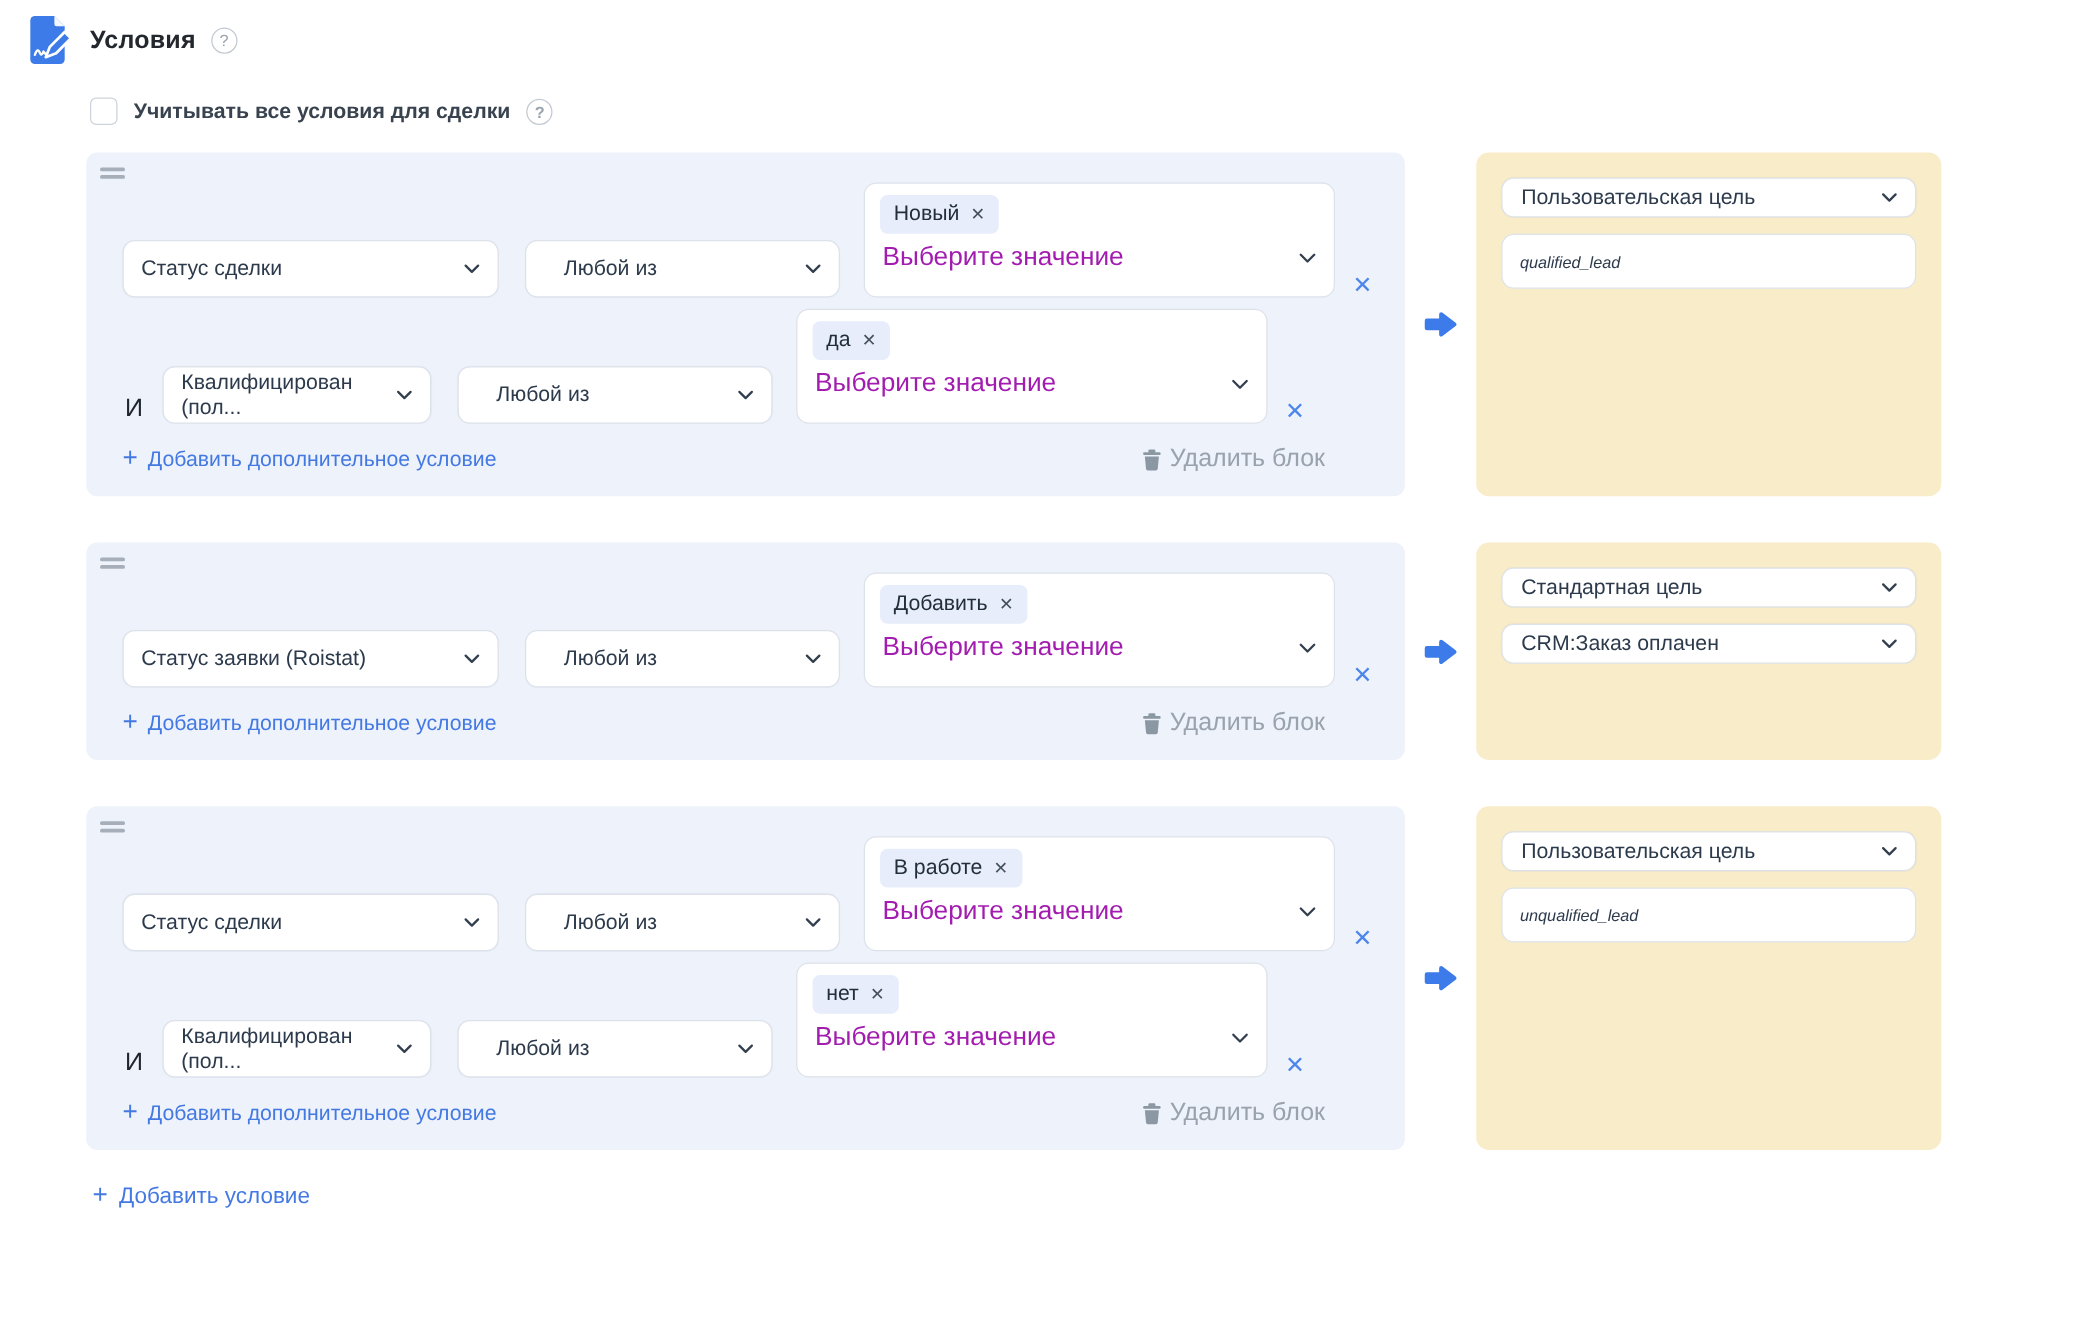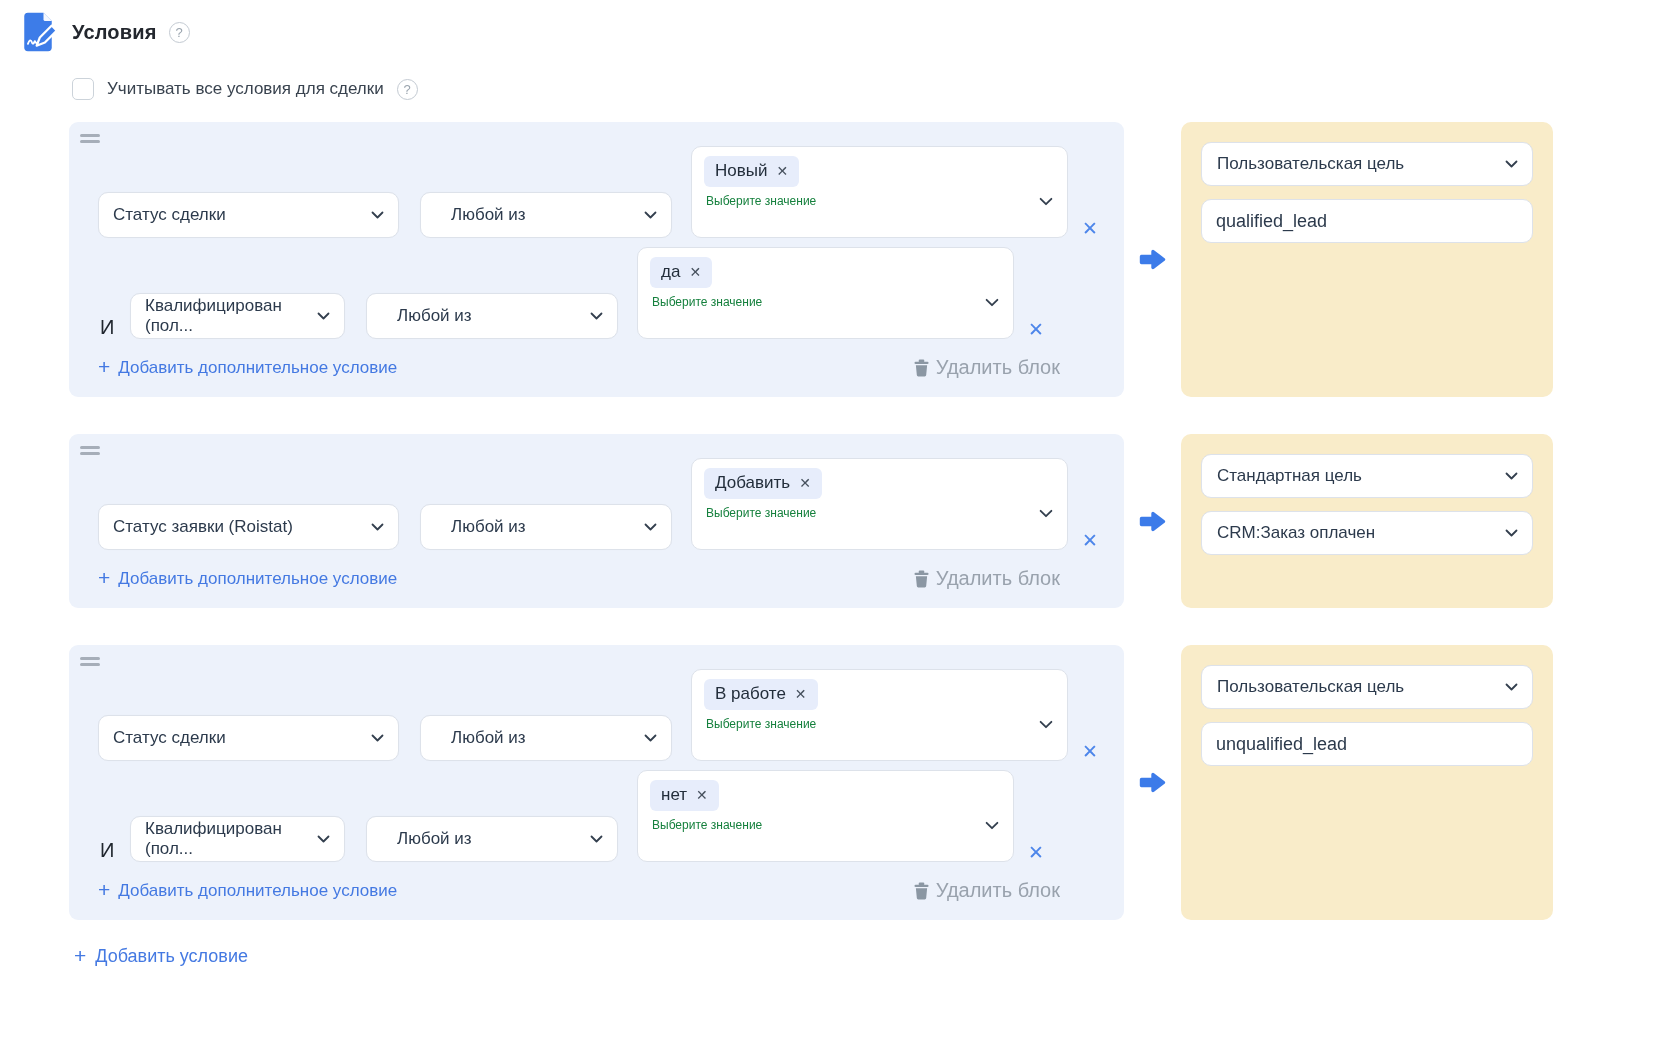--- a/index.html
+++ b/index.html
@@ -9,21 +9,21 @@
 
   
   .hdr { display:flex; align-items:center; gap:12px; height:48px; }
   .hdr-icon { width:44px; height:46px; flex:0 0 auto; }
   .hdr-title { font-size:20px; font-weight:bold; color:#23272e; letter-spacing:.2px; }
   .help { width:21px; height:21px; border:1.6px solid #c3cad2; border-radius:50%;
           display:inline-flex; align-items:center; justify-content:center;
           font-size:13px; color:#9aa4ae; background:#fff; flex:0 0 auto; }
 
   
-  .master { display:flex; align-items:center; gap:13px; margin:22px 0 0 56px; }
+  .master { display:flex; align-items:center; gap:13px; margin:22px 0 0 56px;font-weight:bold; }
   .cbx { width:22px; height:22px; border:1.6px solid #ccd3da; border-radius:5px; background:#fff; }
   .master-label { font-size:17px; color:#39434f; }
 
   
   .rule { display:flex; align-items:stretch; margin:22px 0 0 53px; }
   .rule + .rule { margin-top:37px; }
 
   .cond-block { position:relative; width:1055px; background:#edf2fb; border-radius:9px;
                 padding:24px 24px 18px 29px; }
   .drag { position:absolute; left:11px; top:9px; width:20px; }
@@ -40,37 +40,37 @@
   .with-and .sel-field { width:215px; }
   .sel-op { width:252px; margin-left:21px; margin-top:6px;padding-left:30px; }
   .chev { flex:0 0 auto; margin-left:8px; }
 
   .multi { width:377px; min-height:92px; margin-left:19px; background:#fff;
            border:1px solid #dde2ea; border-radius:10px; padding:9px 14px 8px 12px; }
   .tag { display:inline-flex; align-items:center; gap:9px; background:#e7edfb; border-radius:6px;
          padding:5px 11px 6px 11px; font-size:17px; color:#232e3b; }
   .tag-x { font-size:14px; color:#46505d; cursor:pointer; }
   .ph-row { display:flex; align-items:center; justify-content:space-between; margin-top:7px; padding-left:2px; }
-  .ph { font-size:12px; color:#15803d; }
+  .ph { font-size:21px; color:#a21caf; }
 
   .row-x { margin:12px 0 0 14px; font-size:19px; color:#4d86ea; cursor:pointer; line-height:1; }
 
   .block-footer { display:flex; align-items:center; justify-content:space-between;
                   margin-top:17px; padding-right:40px; }
   .add-sub { display:inline-flex; align-items:center; gap:8px; color:#4479e2; font-size:17px; cursor:pointer; }
   .plus { font-size:21px; line-height:1; margin-top:-2px; }
   .del { display:inline-flex; align-items:center; gap:7px; color:#99a2ad; font-size:20px; cursor:pointer;justify-content:center; }
 
   .arrow-cell { width:57px; display:flex; align-items:center; justify-content:center; flex:0 0 auto; }
 
   .goal-panel { width:372px; background:#f9ecc9; border-radius:10px; padding:20px 20px; }
-  .goal-select { height:44px;padding-left:15px; }
+  .goal-select { height:32px;padding-left:15px; }
   .goal-input { height:44px; margin-top:13px; background:#fff; border:1px solid #dde2ea;
                 border-radius:10px; display:flex; align-items:center; padding:0 14px;
-                font-size:18px; color:#2c3a4c; }
+                font-size:13px; color:#2c3a4c;font-style:italic; }
   .goal-select + .goal-select { margin-top:13px; }
 
   .add-cond { display:inline-flex; align-items:center; gap:9px; margin:26px 0 0 58px;
               color:#4479e2; font-size:18px; cursor:pointer; }
 </style>
 </head>
 <body>
 
 <div class="page">
 

